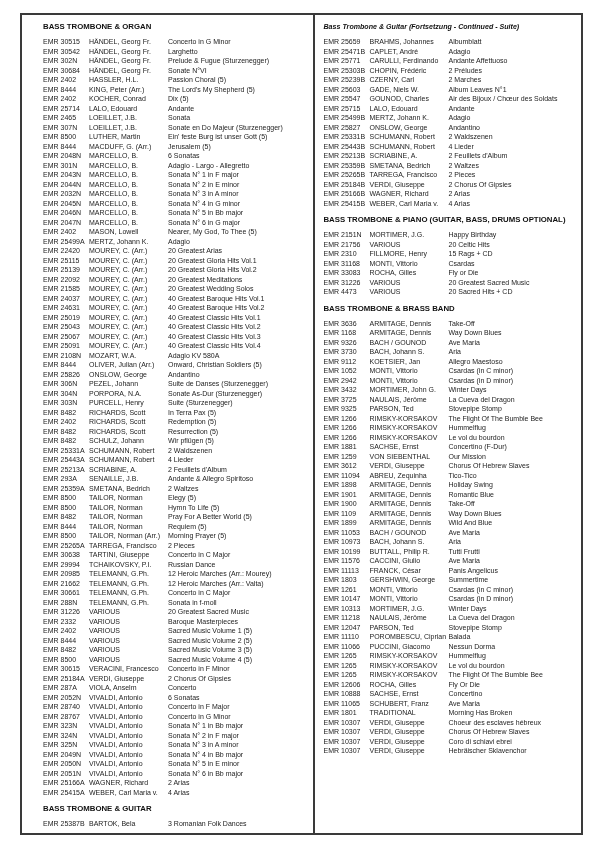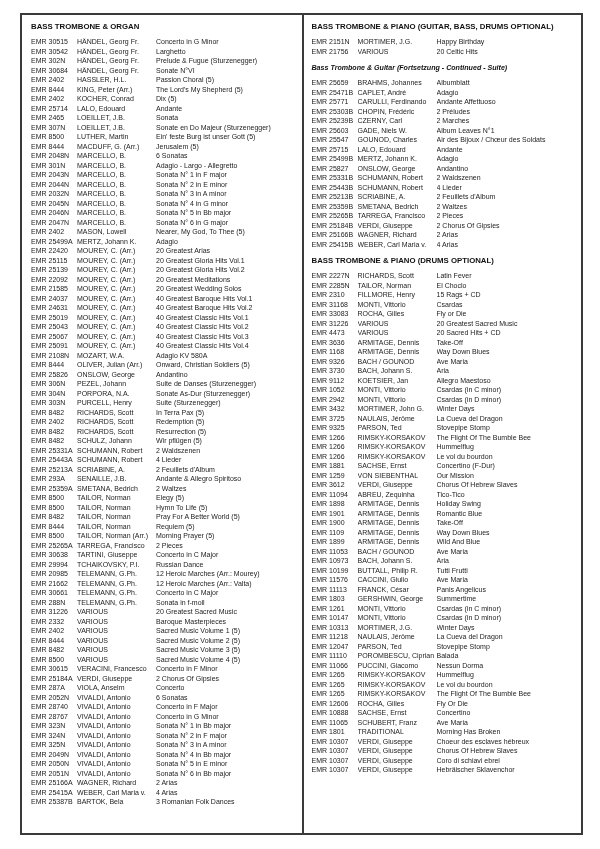--- a/index.html
+++ b/index.html
@@ -16,20 +16,21 @@
     border:2px solid #3a3a3a;
     box-sizing:border-box;
     display:flex;
     background:#fff;
   }
   .col{
     flex:1 1 50%;
     box-sizing:border-box;
     padding:7px 4px 20px 9px;
     overflow:hidden;
+    margin-left:12px;
   }
   .col.right{border-left:2px solid #3a3a3a;padding-left:8px;}
   .section-header{
     font-weight:bold;
     font-size:7.8px;
     line-height:10px;
     margin:0 0 5px 0;
     color:#111;
     white-space:nowrap;
   }
@@ -451,148 +452,136 @@
             <span class="cell-composer">WAGNER, Richard</span>
             <span class="cell-title">2 Arias</span>
           </div>
           <div class="row">
             <span class="cell-emr">EMR 25415A</span>
             <span class="cell-composer">WEBER, Carl Maria v.</span>
             <span class="cell-title">4 Arias</span>
           </div>
         </div>
         <div class="section">
+          <div class="section-header">BASS TROMBONE &amp; GUITAR</div>
           <div class="row">
             <span class="cell-emr">EMR 25387B</span>
             <span class="cell-composer">BARTOK, Bela</span>
             <span class="cell-title">3 Romanian Folk Dances</span>
           </div>
         </div>
       </div>
     <div class="col right">
         <div class="section">
+          <div class="section-header italic">Bass Trombone &amp; Guitar (Fortsetzung - Continued - Suite)</div>
+          <div class="row">
+            <span class="cell-emr">EMR 25659</span>
+            <span class="cell-composer">BRAHMS, Johannes</span>
+            <span class="cell-title">Albumblatt</span>
+          </div>
+          <div class="row">
+            <span class="cell-emr">EMR 25471B</span>
+            <span class="cell-composer">CAPLET, André</span>
+            <span class="cell-title">Adagio</span>
+          </div>
+          <div class="row">
+            <span class="cell-emr">EMR 25771</span>
+            <span class="cell-composer">CARULLI, Ferdinando</span>
+            <span class="cell-title">Andante Affettuoso</span>
+          </div>
+          <div class="row">
+            <span class="cell-emr">EMR 25303B</span>
+            <span class="cell-composer">CHOPIN, Frédéric</span>
+            <span class="cell-title">2 Préludes</span>
+          </div>
+          <div class="row">
+            <span class="cell-emr">EMR 25239B</span>
+            <span class="cell-composer">CZERNY, Carl</span>
+            <span class="cell-title">2 Marches</span>
+          </div>
+          <div class="row">
+            <span class="cell-emr">EMR 25603</span>
+            <span class="cell-composer">GADE, Niels W.</span>
+            <span class="cell-title">Album Leaves N°1</span>
+          </div>
+          <div class="row">
+            <span class="cell-emr">EMR 25547</span>
+            <span class="cell-composer">GOUNOD, Charles</span>
+            <span class="cell-title">Air des Bijoux / Chœur des Soldats</span>
+          </div>
+          <div class="row">
+            <span class="cell-emr">EMR 25715</span>
+            <span class="cell-composer">LALO, Edouard</span>
+            <span class="cell-title">Andante</span>
+          </div>
+          <div class="row">
+            <span class="cell-emr">EMR 25499B</span>
+            <span class="cell-composer">MERTZ, Johann K.</span>
+            <span class="cell-title">Adagio</span>
+          </div>
+          <div class="row">
+            <span class="cell-emr">EMR 25827</span>
+            <span class="cell-composer">ONSLOW, George</span>
+            <span class="cell-title">Andantino</span>
+          </div>
+          <div class="row">
+            <span class="cell-emr">EMR 25331B</span>
+            <span class="cell-composer">SCHUMANN, Robert</span>
+            <span class="cell-title">2 Waldszenen</span>
+          </div>
+          <div class="row">
+            <span class="cell-emr">EMR 25443B</span>
+            <span class="cell-composer">SCHUMANN, Robert</span>
+            <span class="cell-title">4 Lieder</span>
+          </div>
+          <div class="row">
+            <span class="cell-emr">EMR 25213B</span>
+            <span class="cell-composer">SCRIABINE, A.</span>
+            <span class="cell-title">2 Feuillets d'Album</span>
+          </div>
+          <div class="row">
+            <span class="cell-emr">EMR 25359B</span>
+            <span class="cell-composer">SMETANA, Bedrich</span>
+            <span class="cell-title">2 Waltzes</span>
+          </div>
+          <div class="row">
+            <span class="cell-emr">EMR 25265B</span>
+            <span class="cell-composer">TARREGA, Francisco</span>
+            <span class="cell-title">2 Pieces</span>
+          </div>
+          <div class="row">
+            <span class="cell-emr">EMR 25184B</span>
+            <span class="cell-composer">VERDI, Giuseppe</span>
+            <span class="cell-title">2 Chorus Of Gipsies</span>
+          </div>
+          <div class="row">
+            <span class="cell-emr">EMR 25166B</span>
+            <span class="cell-composer">WAGNER, Richard</span>
+            <span class="cell-title">2 Arias</span>
+          </div>
+          <div class="row">
+            <span class="cell-emr">EMR 25415B</span>
+            <span class="cell-composer">WEBER, Carl Maria v.</span>
+            <span class="cell-title">4 Arias</span>
+          </div>
+        </div>
+        <div class="section">
           <div class="section-header">BASS TROMBONE &amp; PIANO (GUITAR, BASS, DRUMS OPTIONAL)</div>
           <div class="row">
             <span class="cell-emr">EMR 2151N</span>
             <span class="cell-composer">MORTIMER, J.G.</span>
             <span class="cell-title">Happy Birthday</span>
           </div>
           <div class="row">
             <span class="cell-emr">EMR 21756</span>
             <span class="cell-composer">VARIOUS</span>
             <span class="cell-title">20 Celtic Hits</span>
           </div>
         </div>
         <div class="section">
-          <div class="section-header italic">Bass Trombone &amp; Guitar (Fortsetzung - Continued - Suite)</div>
-          <div class="row">
-            <span class="cell-emr">EMR 25659</span>
-            <span class="cell-composer">BRAHMS, Johannes</span>
-            <span class="cell-title">Albumblatt</span>
-          </div>
-          <div class="row">
-            <span class="cell-emr">EMR 25471B</span>
-            <span class="cell-composer">CAPLET, André</span>
-            <span class="cell-title">Adagio</span>
-          </div>
-          <div class="row">
-            <span class="cell-emr">EMR 25771</span>
-            <span class="cell-composer">CARULLI, Ferdinando</span>
-            <span class="cell-title">Andante Affettuoso</span>
-          </div>
-          <div class="row">
-            <span class="cell-emr">EMR 25303B</span>
-            <span class="cell-composer">CHOPIN, Frédéric</span>
-            <span class="cell-title">2 Préludes</span>
-          </div>
-          <div class="row">
-            <span class="cell-emr">EMR 25239B</span>
-            <span class="cell-composer">CZERNY, Carl</span>
-            <span class="cell-title">2 Marches</span>
-          </div>
-          <div class="row">
-            <span class="cell-emr">EMR 25603</span>
-            <span class="cell-composer">GADE, Niels W.</span>
-            <span class="cell-title">Album Leaves N°1</span>
-          </div>
-          <div class="row">
-            <span class="cell-emr">EMR 25547</span>
-            <span class="cell-composer">GOUNOD, Charles</span>
-            <span class="cell-title">Air des Bijoux / Chœur des Soldats</span>
-          </div>
-          <div class="row">
-            <span class="cell-emr">EMR 25715</span>
-            <span class="cell-composer">LALO, Edouard</span>
-            <span class="cell-title">Andante</span>
-          </div>
-          <div class="row">
-            <span class="cell-emr">EMR 25499B</span>
-            <span class="cell-composer">MERTZ, Johann K.</span>
-            <span class="cell-title">Adagio</span>
-          </div>
-          <div class="row">
-            <span class="cell-emr">EMR 25827</span>
-            <span class="cell-composer">ONSLOW, George</span>
-            <span class="cell-title">Andantino</span>
-          </div>
-          <div class="row">
-            <span class="cell-emr">EMR 25331B</span>
-            <span class="cell-composer">SCHUMANN, Robert</span>
-            <span class="cell-title">2 Waldszenen</span>
-          </div>
-          <div class="row">
-            <span class="cell-emr">EMR 25443B</span>
-            <span class="cell-composer">SCHUMANN, Robert</span>
-            <span class="cell-title">4 Lieder</span>
-          </div>
-          <div class="row">
-            <span class="cell-emr">EMR 25213B</span>
-            <span class="cell-composer">SCRIABINE, A.</span>
-            <span class="cell-title">2 Feuillets d'Album</span>
-          </div>
-          <div class="row">
-            <span class="cell-emr">EMR 25359B</span>
-            <span class="cell-composer">SMETANA, Bedrich</span>
-            <span class="cell-title">2 Waltzes</span>
-          </div>
-          <div class="row">
-            <span class="cell-emr">EMR 25265B</span>
-            <span class="cell-composer">TARREGA, Francisco</span>
-            <span class="cell-title">2 Pieces</span>
-          </div>
-          <div class="row">
-            <span class="cell-emr">EMR 25184B</span>
-            <span class="cell-composer">VERDI, Giuseppe</span>
-            <span class="cell-title">2 Chorus Of Gipsies</span>
-          </div>
-          <div class="row">
-            <span class="cell-emr">EMR 25166B</span>
-            <span class="cell-composer">WAGNER, Richard</span>
-            <span class="cell-title">2 Arias</span>
-          </div>
-          <div class="row">
-            <span class="cell-emr">EMR 25415B</span>
-            <span class="cell-composer">WEBER, Carl Maria v.</span>
-            <span class="cell-title">4 Arias</span>
-          </div>
-        </div>
-        <div class="section">
-          <div class="section-header">BASS TROMBONE &amp; PIANO (DRUMS OPTIONAL)</div>
-          <div class="row">
-            <span class="cell-emr">EMR 2227N</span>
-            <span class="cell-composer">RICHARDS, Scott</span>
-            <span class="cell-title">Latin Fever</span>
-          </div>
-          <div class="row">
-            <span class="cell-emr">EMR 2285N</span>
-            <span class="cell-composer">TAILOR, Norman</span>
-            <span class="cell-title">El Choclo</span>
-          </div>
-        </div>
-        <div class="section">
           <div class="row">
             <span class="cell-emr">EMR 2310</span>
             <span class="cell-composer">FILLMORE, Henry</span>
             <span class="cell-title">15 Rags + CD</span>
           </div>
           <div class="row">
             <span class="cell-emr">EMR 31168</span>
             <span class="cell-composer">MONTI, Vittorio</span>
             <span class="cell-title">Csardas</span>
           </div>
@@ -606,20 +595,21 @@
             <span class="cell-composer">VARIOUS</span>
             <span class="cell-title">20 Greatest Sacred Music</span>
           </div>
           <div class="row">
             <span class="cell-emr">EMR 4473</span>
             <span class="cell-composer">VARIOUS</span>
             <span class="cell-title">20 Sacred Hits + CD</span>
           </div>
         </div>
         <div class="section">
+          <div class="section-header">BASS TROMBONE &amp; BRASS BAND</div>
           <div class="row">
             <span class="cell-emr">EMR 3636</span>
             <span class="cell-composer">ARMITAGE, Dennis</span>
             <span class="cell-title">Take-Off</span>
           </div>
           <div class="row">
             <span class="cell-emr">EMR 1168</span>
             <span class="cell-composer">ARMITAGE, Dennis</span>
             <span class="cell-title">Way Down Blues</span>
           </div>

